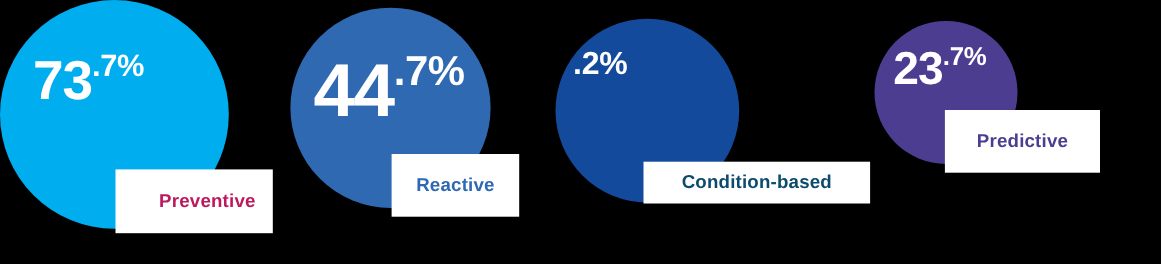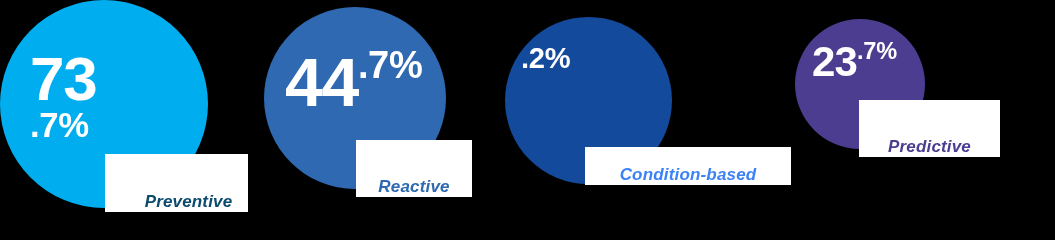--- a/index.html
+++ b/index.html
@@ -46,67 +46,66 @@
     font-size: 0.56em;
     line-height: 1;
     position: relative;
     top: -0.06em;
     letter-spacing: -0.01em;
   }
   .label-box {
     position: absolute;
     background: #ffffff;
     display: flex;
-    align-items: flex-end;
+    align-items: center;
     justify-content: center;
     box-sizing: border-box;
     white-space: nowrap;
-    font-style: italic;
   }
   .label-text {
     font-family: "Liberation Sans", sans-serif;
     font-weight: bold;
     font-size: 17px;
     letter-spacing: 0.01em;
   }
 </style>
 </head>
 <body>
 
 <div id="infographic" style="background: rgb(0, 0, 0);">
 
   <div class="bubble-group">
     <div class="circle" id="circle-0" style="left: 0px; top: 0px; width: 208px; height: 208px; background: rgb(0, 174, 239);"></div>
-    <div class="value" id="value-0" style="left: 30px; top: 48px; font-size: 62px; flex-direction: column;">
+    <div class="value" id="value-0" style="left: 30px; top: 48px; font-size: 50px;">
       <span class="whole">73</span>
         <span class="frac">.7%</span>
     </div>
     <div class="label-box" id="box-0" style="left: 105px; top: 154px; width: 143px; height: 58px; background: rgb(255, 255, 255);">
-      <span class="label-text" id="labeltext-0" style="color: #0c4a6e; margin-left: 24px;">Preventive</span>
+      <span class="label-text" id="labeltext-0" style="color: #be185d; margin-left: 24px;">Preventive</span>
     </div>
   </div>
 
   <div class="bubble-group">
     <div class="circle" id="circle-1" style="left: 264px; top: 7px; width: 182px; height: 182px; background: rgb(46, 105, 178);"></div>
     <div class="value" id="value-1" style="left: 285px; top: 48px; font-size: 68px;">
       <span class="whole">44</span>
         <span class="frac">.7%</span>
     </div>
     <div class="label-box" id="box-1" style="left: 356px; top: 140px; width: 116px; height: 57px; background: rgb(255, 255, 255);">
       <span class="label-text" id="labeltext-1" style="color: rgb(46, 105, 178);">Reactive</span>
     </div>
   </div>
 
   <div class="bubble-group">
     <div class="circle" id="circle-2" style="left: 505px; top: 17px; width: 167px; height: 167px; background: rgb(20, 74, 155);"></div>
     <div class="value" id="value-2" style="left: 521px; top: 46px; font-size: 52px;">
         <span class="frac">.2%</span>
     </div>
     <div class="label-box" id="box-2" style="left: 585px; top: 147px; width: 206px; height: 38px; background: rgb(255, 255, 255);">
-      <span class="label-text" id="labeltext-2" style="color: #3b82f6;">Condition-based</span>
+      <span class="label-text" id="labeltext-2" style="color: #0c4a6e;">Condition-based</span>
     </div>
   </div>
 
   <div class="bubble-group">
     <div class="circle" id="circle-3" style="left: 795px; top: 19px; width: 130px; height: 130px; background: rgb(76, 61, 145);"></div>
     <div class="value" id="value-3" style="left: 812px; top: 41px; font-size: 42px; text-align: center;">
       <span class="whole">23</span>
         <span class="frac">.7%</span>
     </div>
     <div class="label-box" id="box-3" style="left: 859px; top: 100px; width: 141px; height: 57px; background: rgb(255, 255, 255);">

